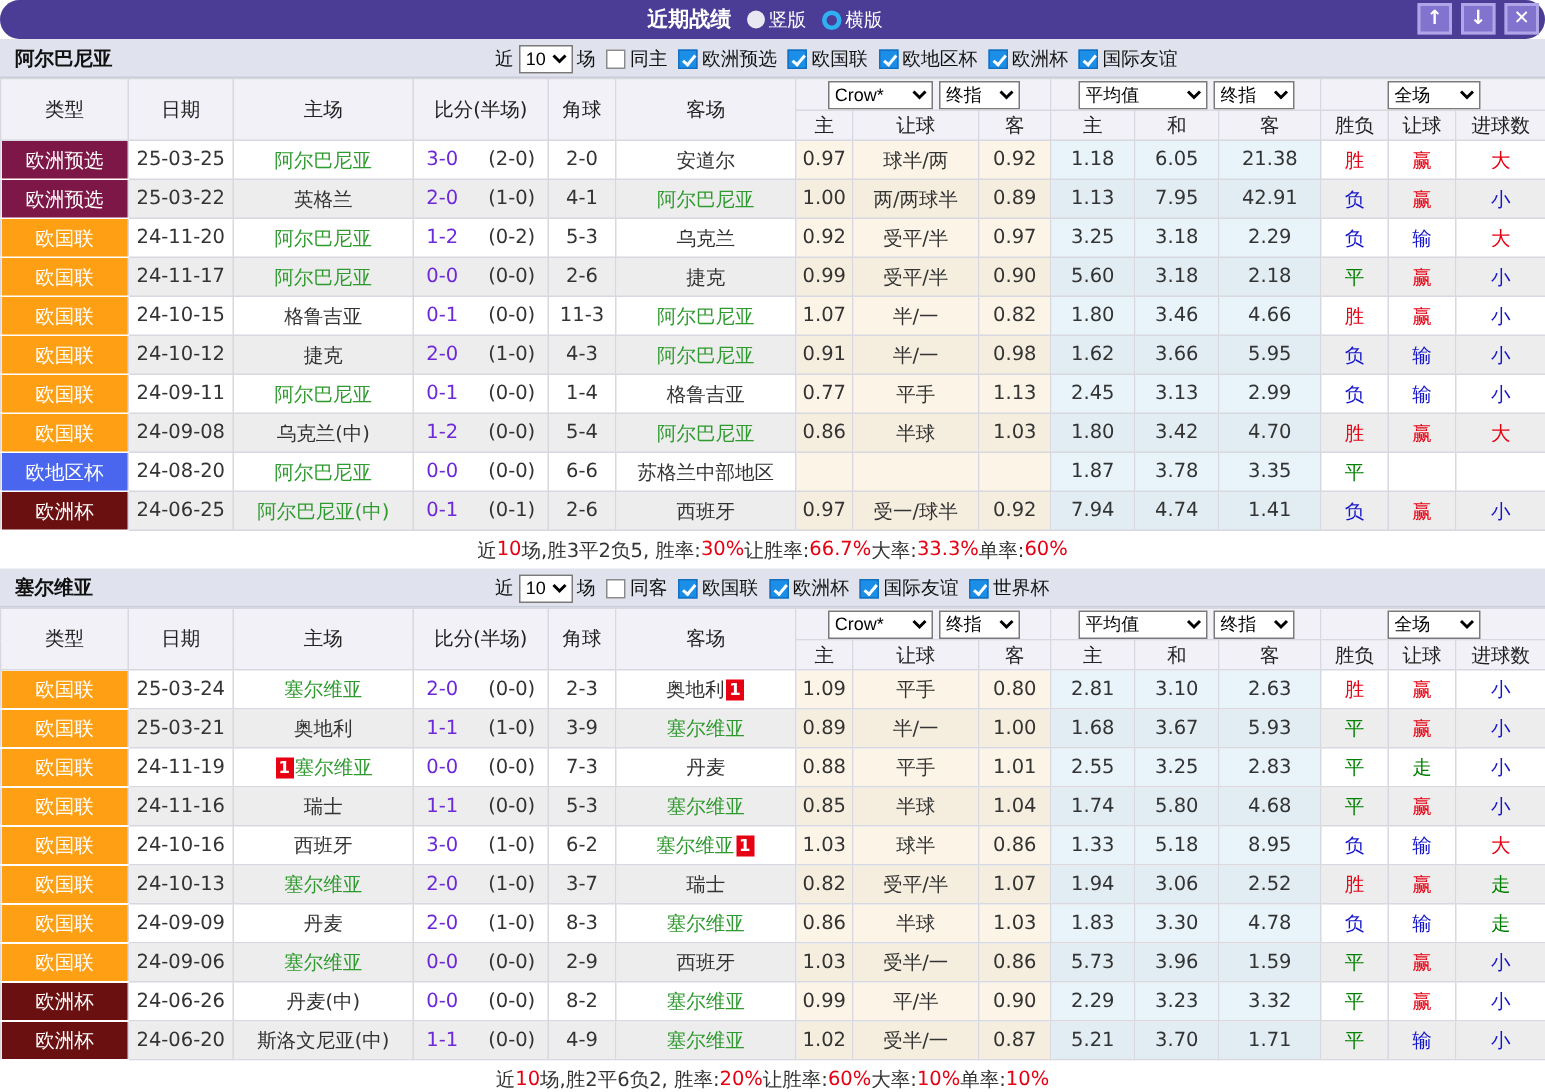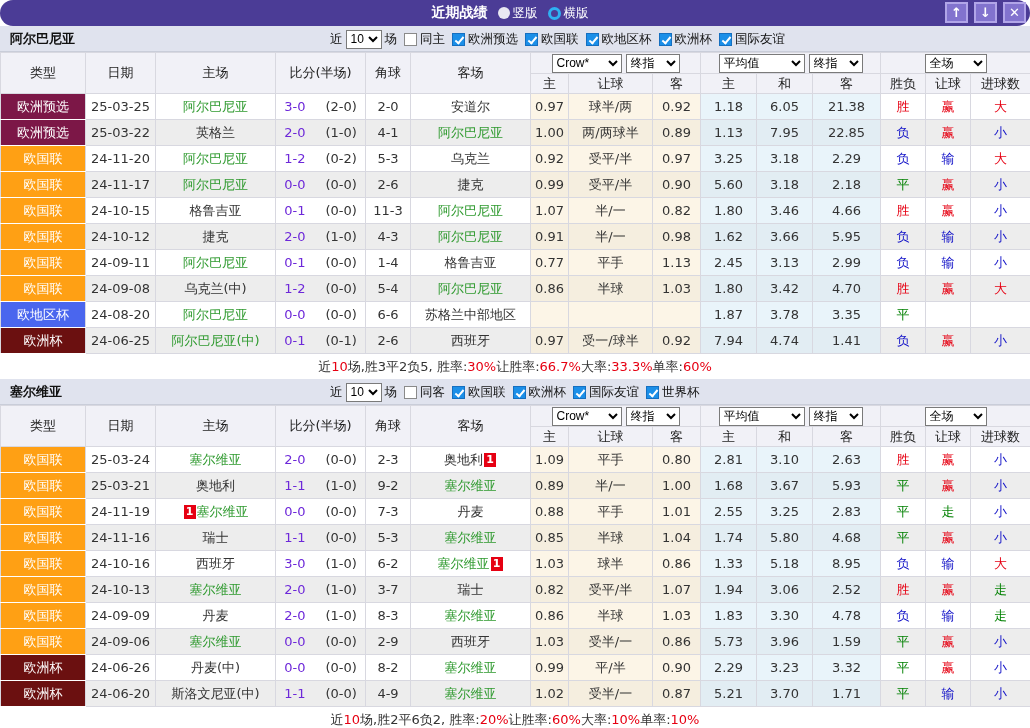--- a/index.html
+++ b/index.html
@@ -155,21 +155,21 @@
             <td class="plain">25-03-22</td>
             <td class="plain"><span class="team-n">英格兰</span></td>
             <td class="plain"><span class="score-main">2-0</span><span class="score-half">(1-0)</span></td>
             <td class="plain">4-1</td>
             <td class="plain"><span class="team-g">阿尔巴尼亚</span></td>
             <td class="codds">1.00</td>
             <td class="codds">两/两球半</td>
             <td class="codds">0.89</td>
             <td class="cavg">1.13</td>
             <td class="cavg">7.95</td>
-            <td class="cavg">22.85</td>
+            <td class="cavg">42.91</td>
             <td class="plain" style="color: rgb(20, 20, 200);">负</td>
             <td class="plain" style="color: rgb(230, 0, 18);">赢</td>
             <td class="plain" style="color: rgb(20, 20, 200);">小</td>
           </tr>
           <tr>
             <td class="type" style="background: rgb(255, 160, 20);">欧国联</td>
             <td class="plain">24-11-20</td>
             <td class="plain"><span class="team-g">阿尔巴尼亚</span></td>
             <td class="plain"><span class="score-main">1-2</span><span class="score-half">(0-2)</span></td>
             <td class="plain">5-3</td>
@@ -395,21 +395,21 @@
             <td class="cavg">2.63</td>
             <td class="plain" style="color: rgb(230, 0, 18);">胜</td>
             <td class="plain" style="color: rgb(230, 0, 18);">赢</td>
             <td class="plain" style="color: rgb(20, 20, 200);">小</td>
           </tr>
           <tr>
             <td class="type" style="background: rgb(255, 160, 20);">欧国联</td>
             <td class="plain">25-03-21</td>
             <td class="plain"><span class="team-n">奥地利</span></td>
             <td class="plain"><span class="score-main">1-1</span><span class="score-half">(1-0)</span></td>
-            <td class="plain">9-2</td>
+            <td class="plain">3-9</td>
             <td class="plain"><span class="team-g">塞尔维亚</span></td>
             <td class="codds">0.89</td>
             <td class="codds">半/一</td>
             <td class="codds">1.00</td>
             <td class="cavg">1.68</td>
             <td class="cavg">3.67</td>
             <td class="cavg">5.93</td>
             <td class="plain" style="color: rgb(0, 128, 0);">平</td>
             <td class="plain" style="color: rgb(230, 0, 18);">赢</td>
             <td class="plain" style="color: rgb(20, 20, 200);">小</td>

